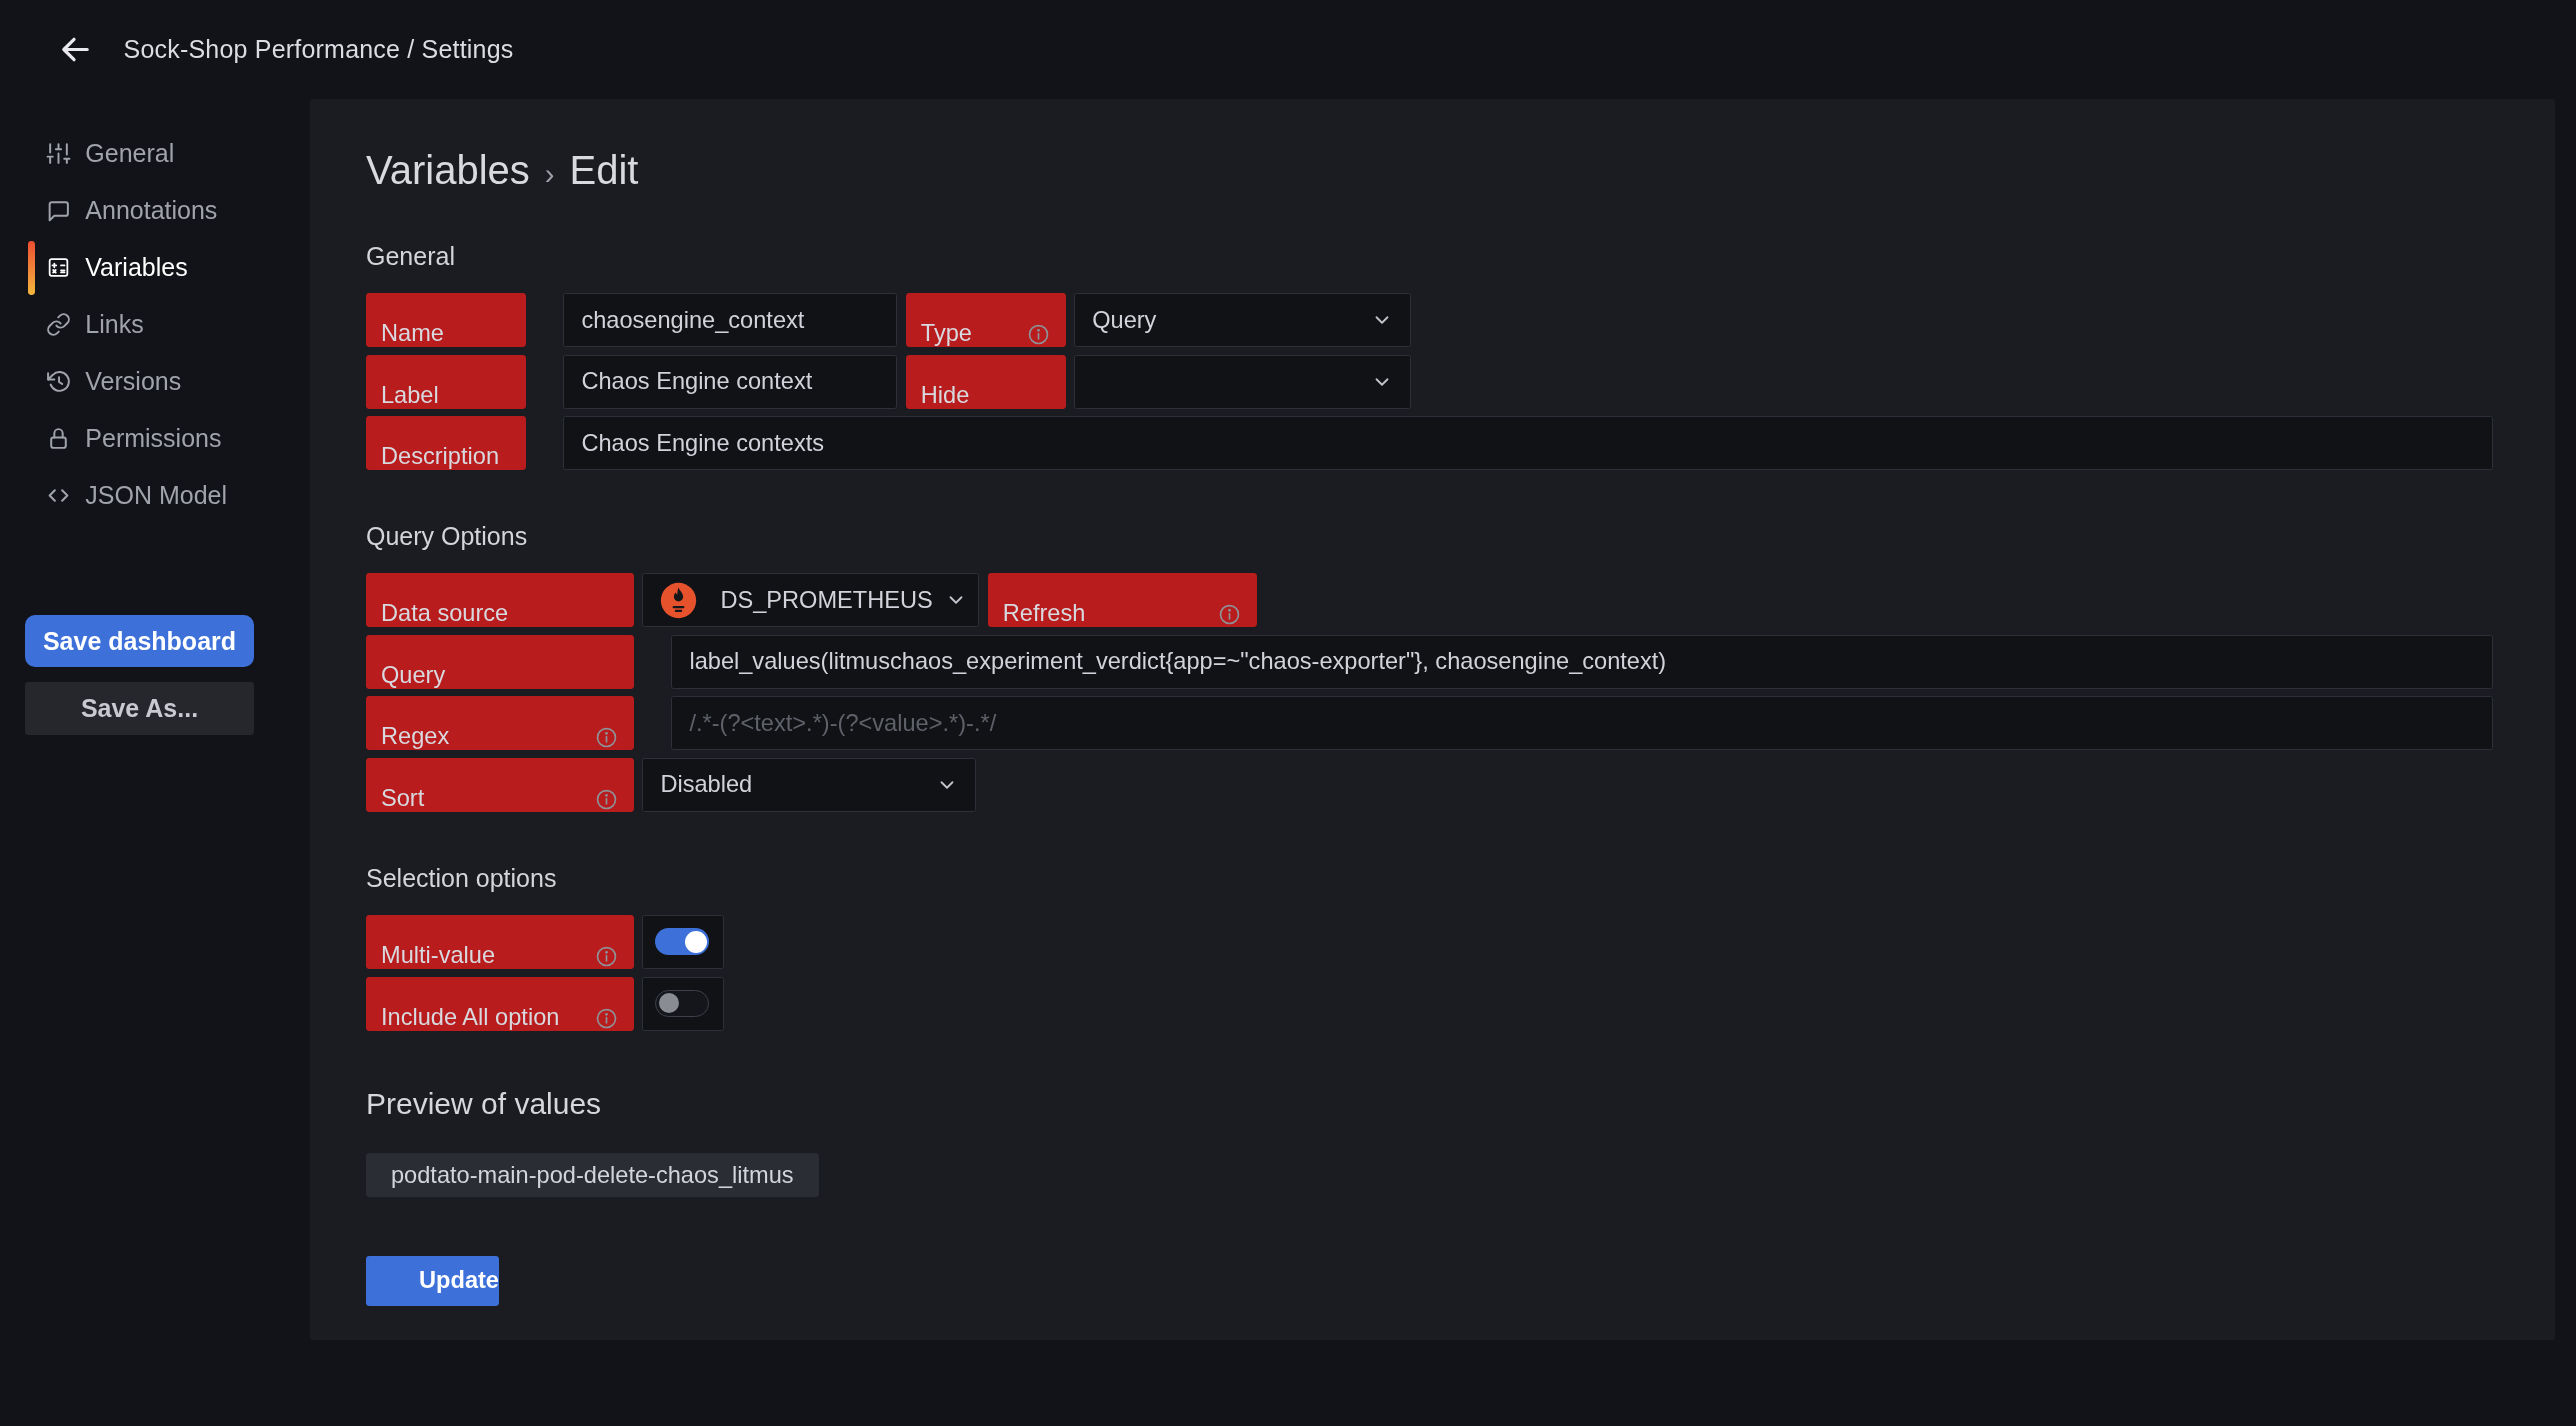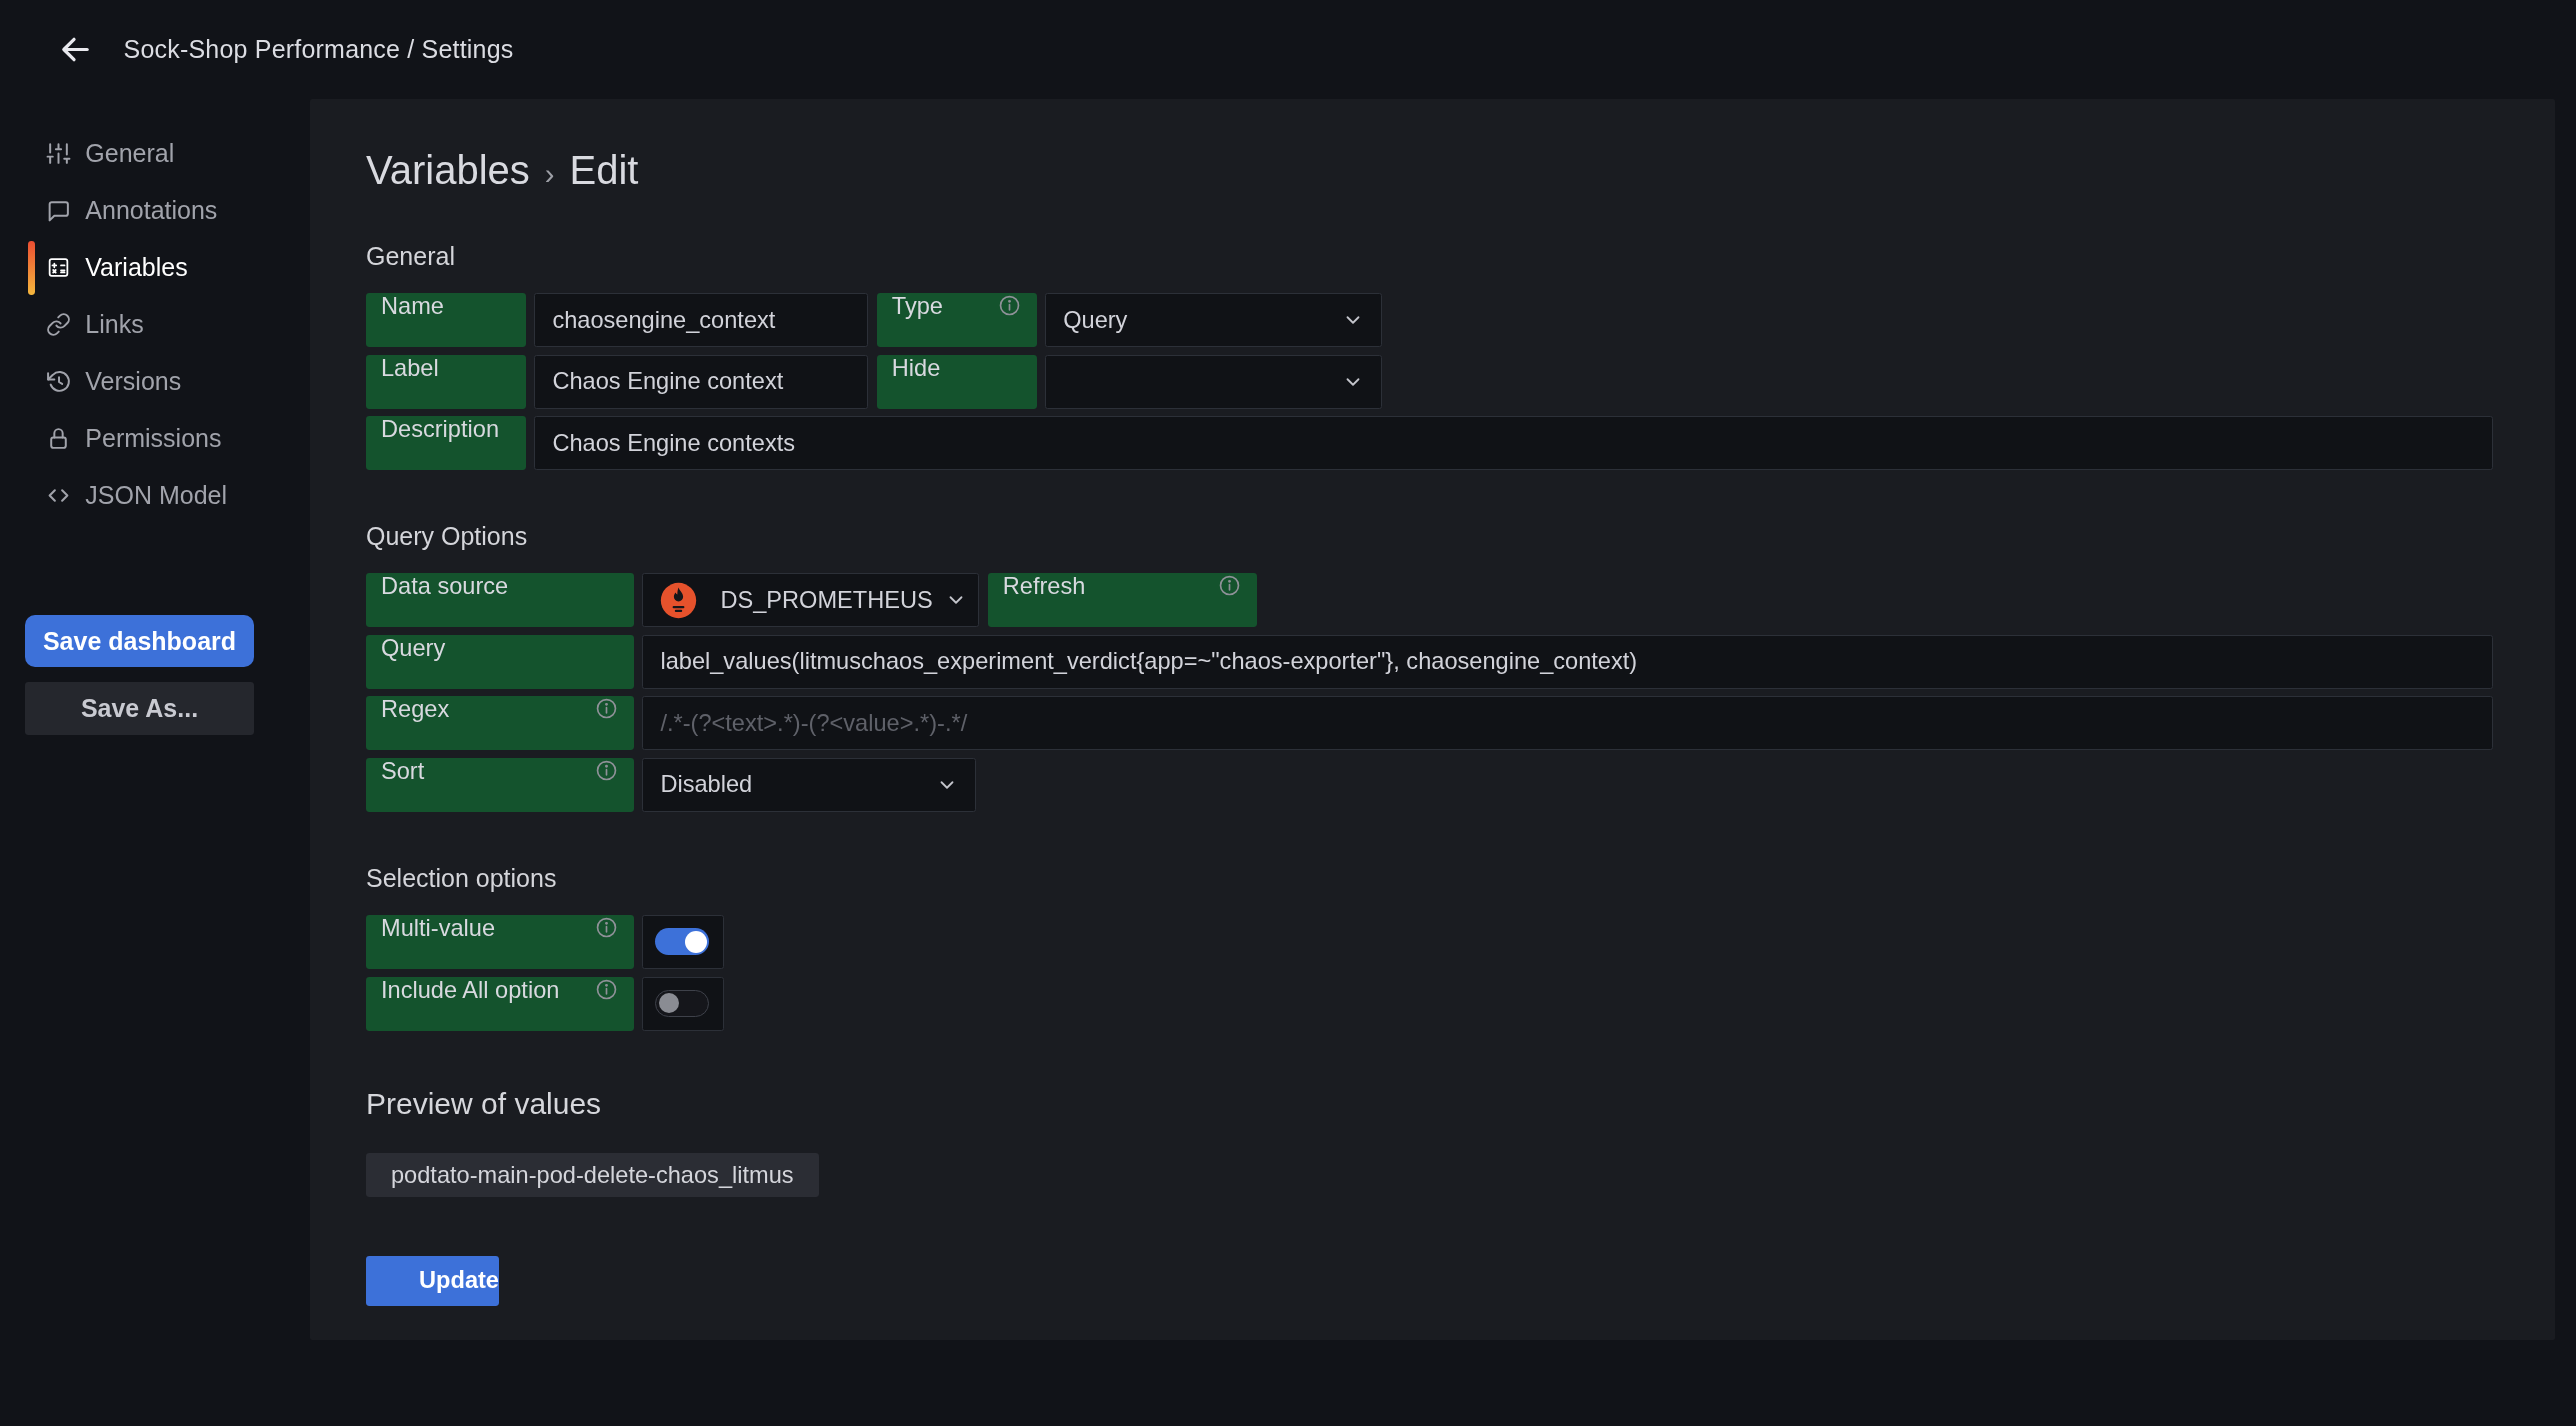--- a/index.html
+++ b/index.html
@@ -33,29 +33,29 @@
 
   
   .panel { width:2245px; height:1241px; background:#1a1c21; border-radius:2.5px;
     padding:49px 62px 0 56px; }
   .page-title { display:flex; align-items:baseline; gap:15px; font-size:40px; color:#d9dae0; font-weight:400; }
   .page-title .sep { font-size:29px; color:#9d9fa6; }
   .section-heading { font-size:25px; font-weight:400; color:#d4d5da; margin:52px 0 22px; }
   .section-heading.first { margin-top:49px; }
 
   .row { display:flex; gap:8.4px; margin-bottom:7.6px; }
-  .flabel { background:#14532d; border-radius:3.4px; height:54px; display:flex; align-items:flex-start;
+  .flabel { background:#b91c1c; border-radius:3.4px; height:54px; display:flex; align-items:flex-end;
     justify-content:space-between; padding:0 15px; font-size:23.6px; font-weight:500; color:#d8d9df; flex:0 0 auto; }
   .w190 { width:160px; } .w318 { width:268px; } .w320 { width:269px; }
   .info { width:25px; height:25px; color:#8f9198; display:flex; flex:0 0 auto; margin-left:11.8px; cursor:default; }
 
   .control { background:#101216; border:1.7px solid #2c3038; border-radius:2.5px; height:54px;
     display:flex; align-items:center; padding:0 17px; font-size:23.6px; color:#d2d3da;
     font-family:inherit; flex:0 0 auto; }
-  input.control { outline:none; }
+  input.control { outline:none;margin-left:29px; }
   input.control::placeholder { color:#5f6169; }
   .select { justify-content:space-between; cursor:pointer; }
   .chev { width:22px; height:22px; color:#c3c4cb; flex:0 0 auto; margin-left:11.8px; }
   .cw397 { width:334px; } .cw400 { width:337px; }
   .grow { flex:1 1 auto; }
   .ds-left { display:flex; align-items:center; gap:23px; }
   .prom { width:37px; height:37px; flex:0 0 auto; }
 
   .toggle-box { width:82px; height:54px; background:#101216; border:1.7px solid #2c3038; border-radius:2.5px;
     display:flex; align-items:center; padding-left:11.8px; cursor:pointer; }

